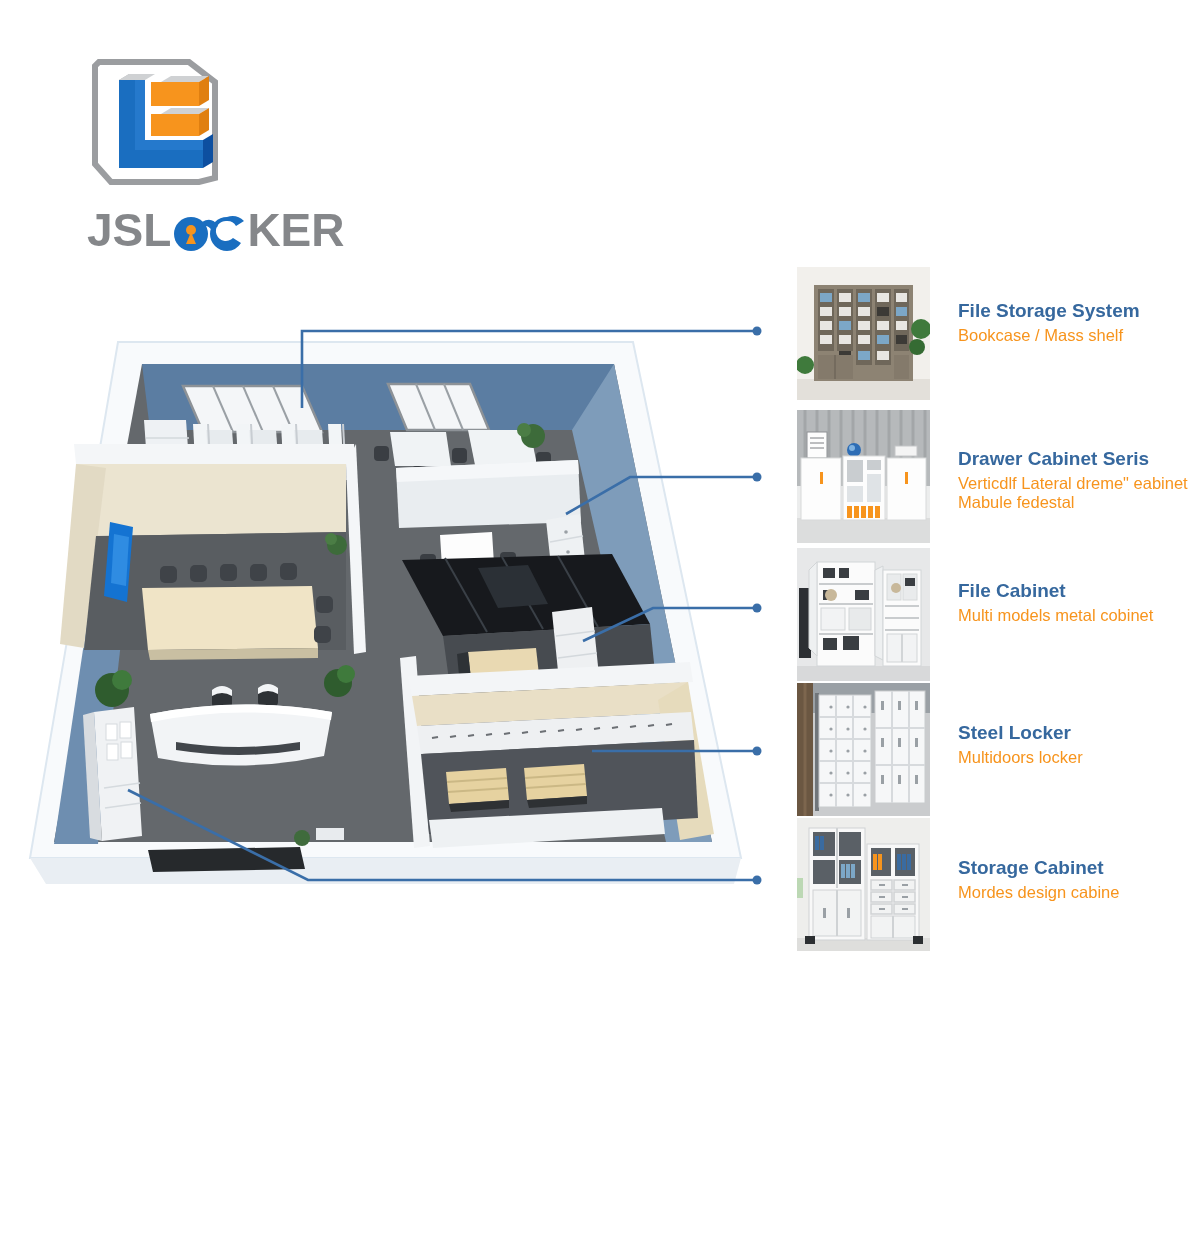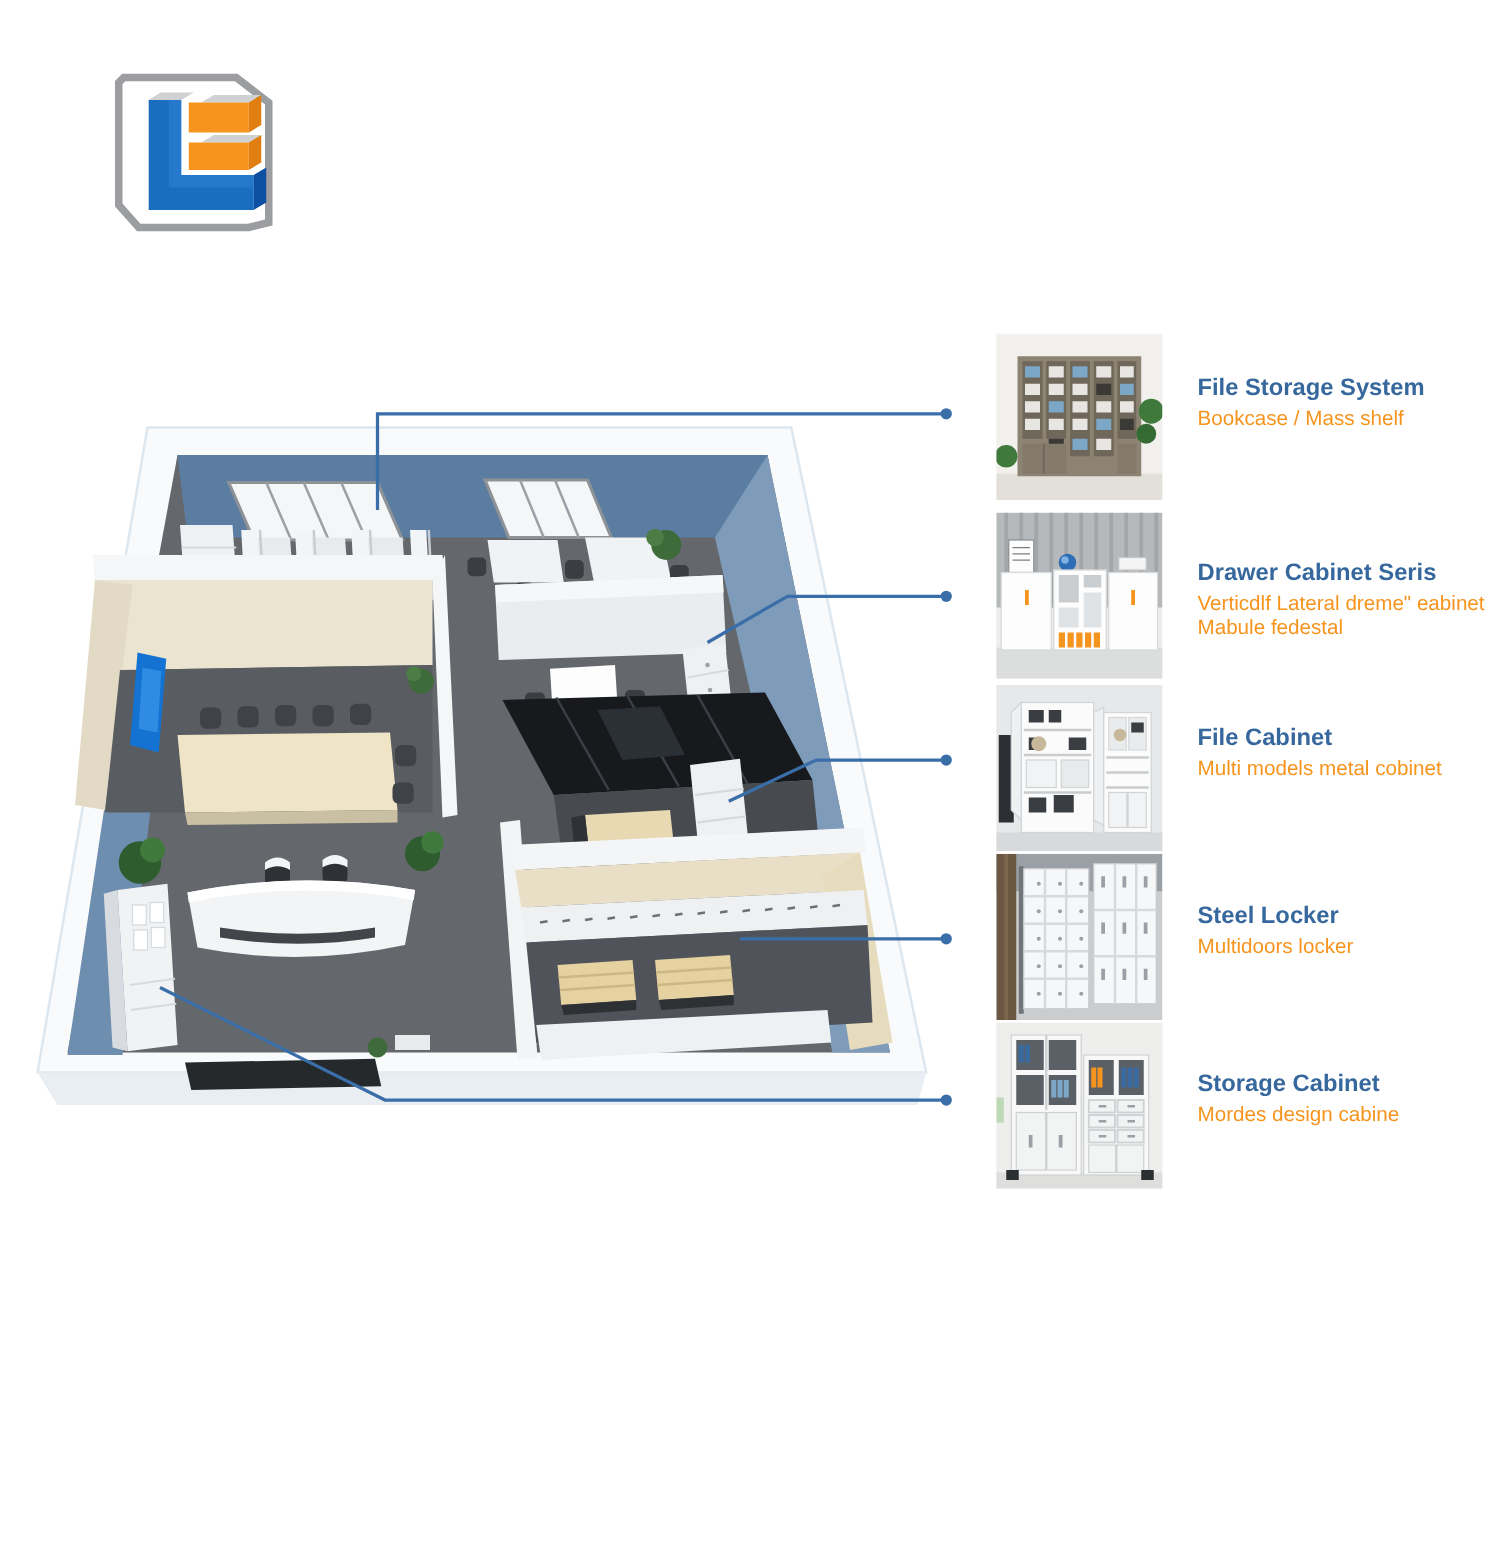--- a/index.html
+++ b/index.html
@@ -243,20 +243,31 @@
 
     <path d="M34,28 L60,28 L60,88 L118,88 L118,116 L34,116 Z" fill="#1a6ec0"></path>
     <path d="M34,28 L60,28 L60,88 L118,88 L118,98 L50,98 L50,28 Z" fill="#2f83d6" opacity="0.55"></path>
 
     <rect x="66" y="30" width="48" height="24" fill="#f7941d"></rect>
     <rect x="66" y="62" width="48" height="22" fill="#f7941d"></rect>
     <polygon points="114,30 124,24 124,48 114,54" fill="#e07f10"></polygon>
     <polygon points="114,62 124,56 124,78 114,84" fill="#e07f10"></polygon>
     <polygon points="118,88 128,82 128,110 118,116" fill="#0d4fa0"></polygon>
   </svg>
+  <div class="logo-word">
+    <span>JSL</span>
+    <svg class="logo-lock" width="74" height="48" viewBox="0 0 74 48">
+      <circle cx="19" cy="26" r="17" fill="#1a6ec0"></circle>
+      <path d="M55,9 a17,17 0 1,0 0,34 a17,17 0 0,0 14,-8 l-8,-5 a10,10 0 1,1 -6,-17 a10,10 0 0,1 9,5 l8,-5 a17,17 0 0,0 -17,-4 Z" fill="#1a6ec0"></path>
+      <path d="M30,14 q10,-6 16,4 l-6,5 q-4,-7 -10,-4 Z" fill="#1a6ec0"></path>
+      <circle cx="19" cy="22" r="5" fill="#f7941d"></circle>
+      <polygon points="19,24 14,36 24,36" fill="#f7941d"></polygon>
+    </svg>
+    <span>KER</span>
+  </div>
 </div>
 
 <div class="thumb" style="top:267px;">
   <svg width="133" height="133" viewBox="0 0 133 133">
     <rect width="133" height="133" fill="#f2f0ec"></rect>
     <rect x="0" y="112" width="133" height="21" fill="#e3e0da"></rect>
     <rect x="17" y="18" width="99" height="96" fill="#8d8373"></rect>
     <g>
       <rect x="21" y="22" width="16" height="62" fill="#6f675a"></rect>
       <rect x="40" y="22" width="16" height="62" fill="#6f675a"></rect>

